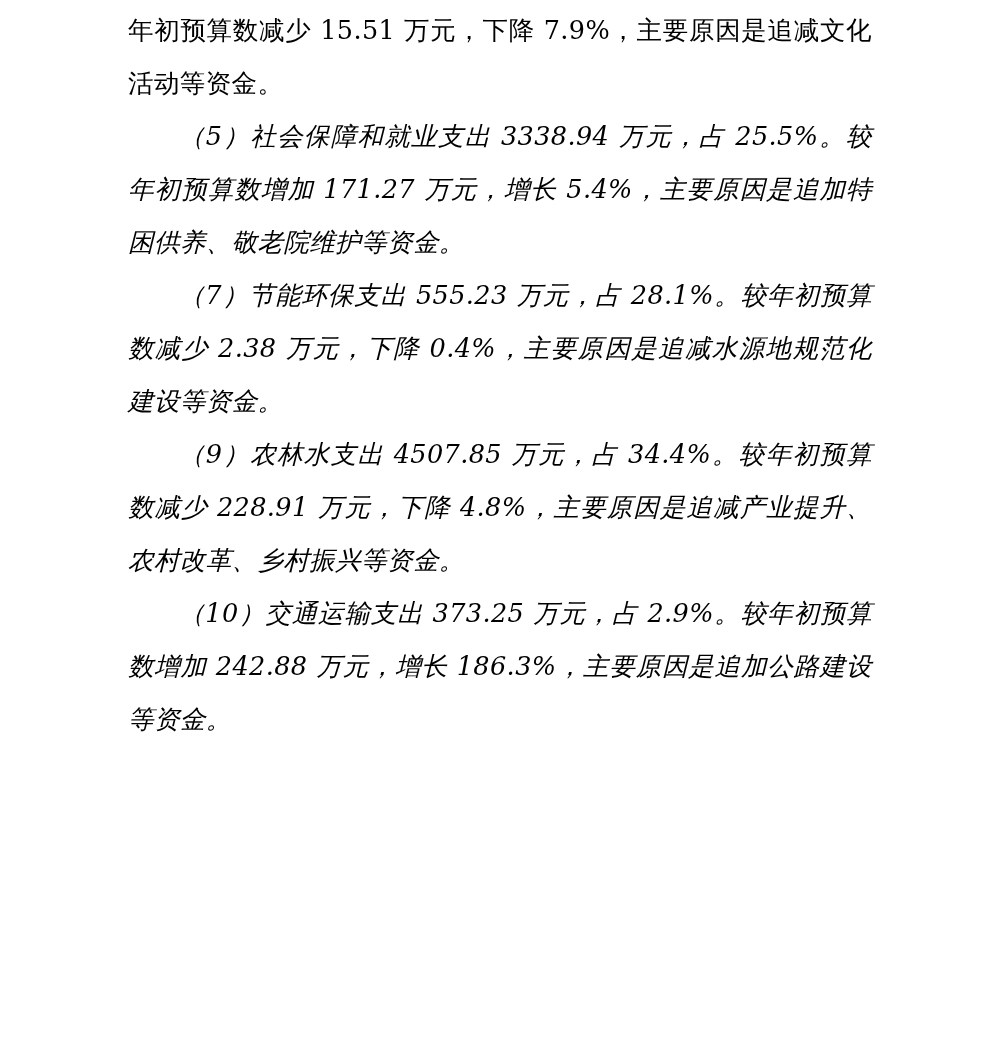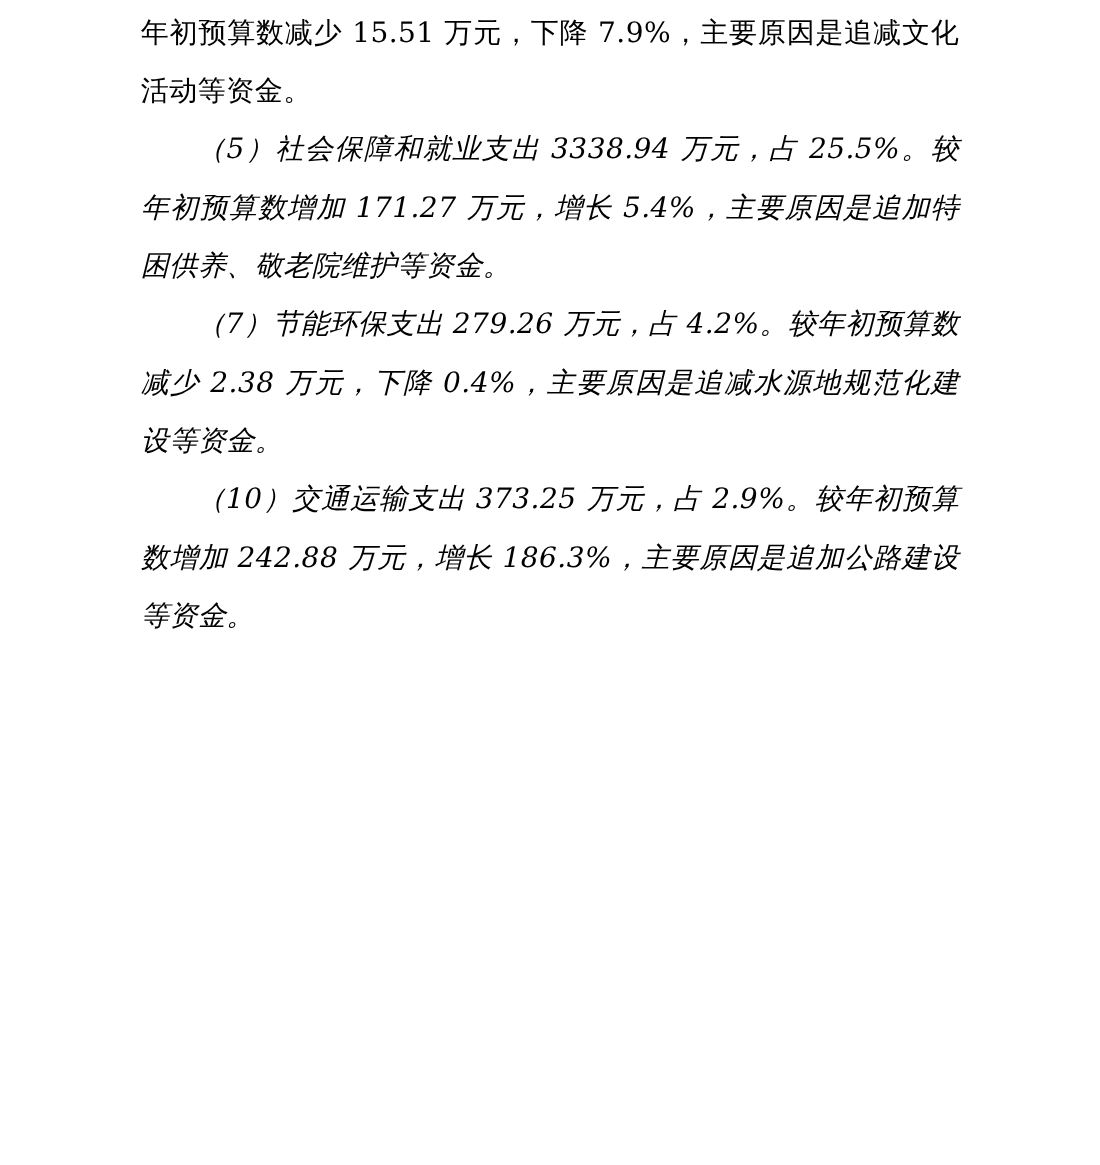--- a/index.html
+++ b/index.html
@@ -39,17 +39,18 @@
     font-style: italic;
   }
 </style>
 </head>
 <body>
 
 <div class="page">
   <div class="doc-body">
     <p class="para">年初预算数减少 15.51 万元，下降 7.9%，主要原因是追减文化活动等资金。</p>
     <p class="para indent">（5）社会保障和就业支出 3338.94 万元，占 25.5%。较年初预算数增加 171.27 万元，增长 5.4%，主要原因是追加特困供养、敬老院维护等资金。</p>
-    <p class="para indent">（7）节能环保支出 279.26 万元，占 4.2%。较年初预算数减少 2.38 万元，下降 0.4%，主要原因是追减水源地规范化建设等资金。</p>
+    <p class="para indent">（7）节能环保支出 555.23 万元，占 28.1%。较年初预算数减少 2.38 万元，下降 0.4%，主要原因是追减水源地规范化建设等资金。</p>
+    <p class="para indent">（9）农林水支出 4507.85 万元，占 34.4%。较年初预算数减少 228.91 万元，下降 4.8%，主要原因是追减产业提升、农村改革、乡村振兴等资金。</p>
     <p class="para indent">（10）交通运输支出 373.25 万元，占 2.9%。较年初预算数增加 242.88 万元，增长 186.3%，主要原因是追加公路建设等资金。</p>
 
   </div>
 </div>
 
 </body></html>

